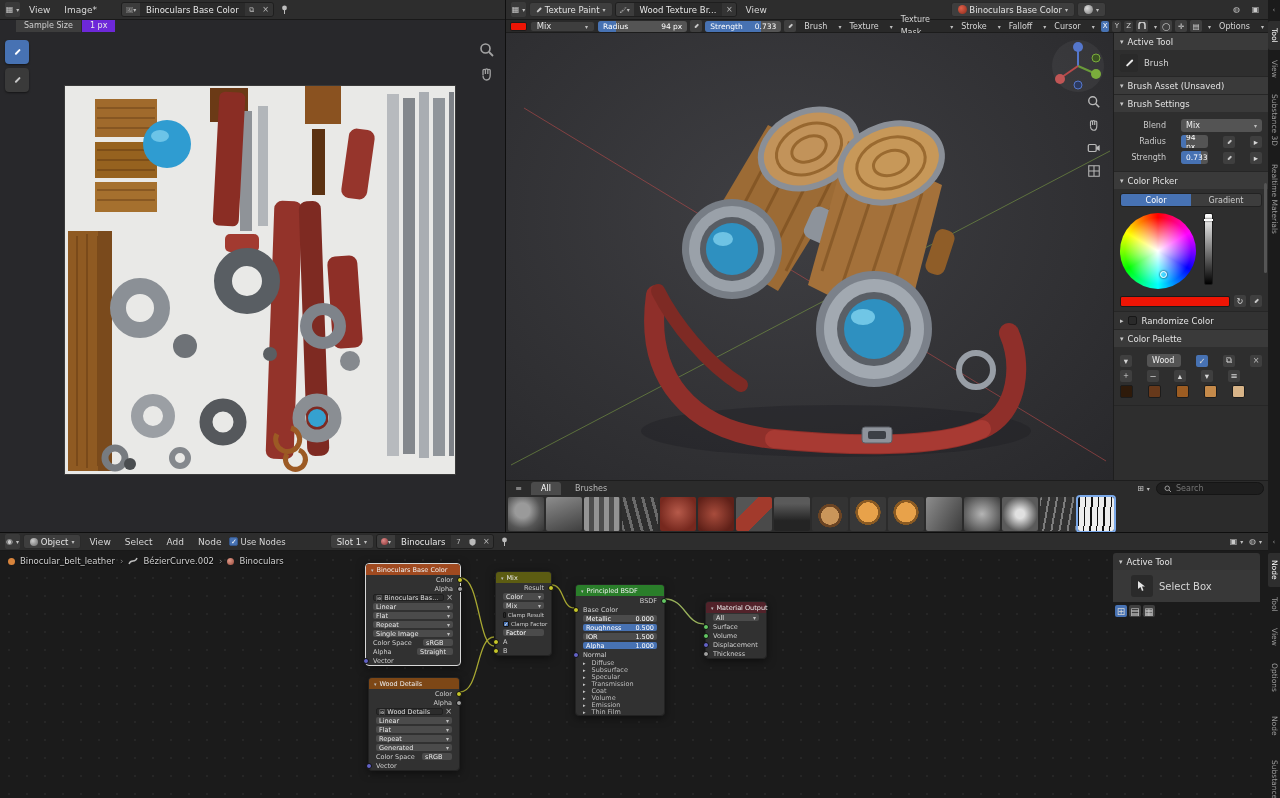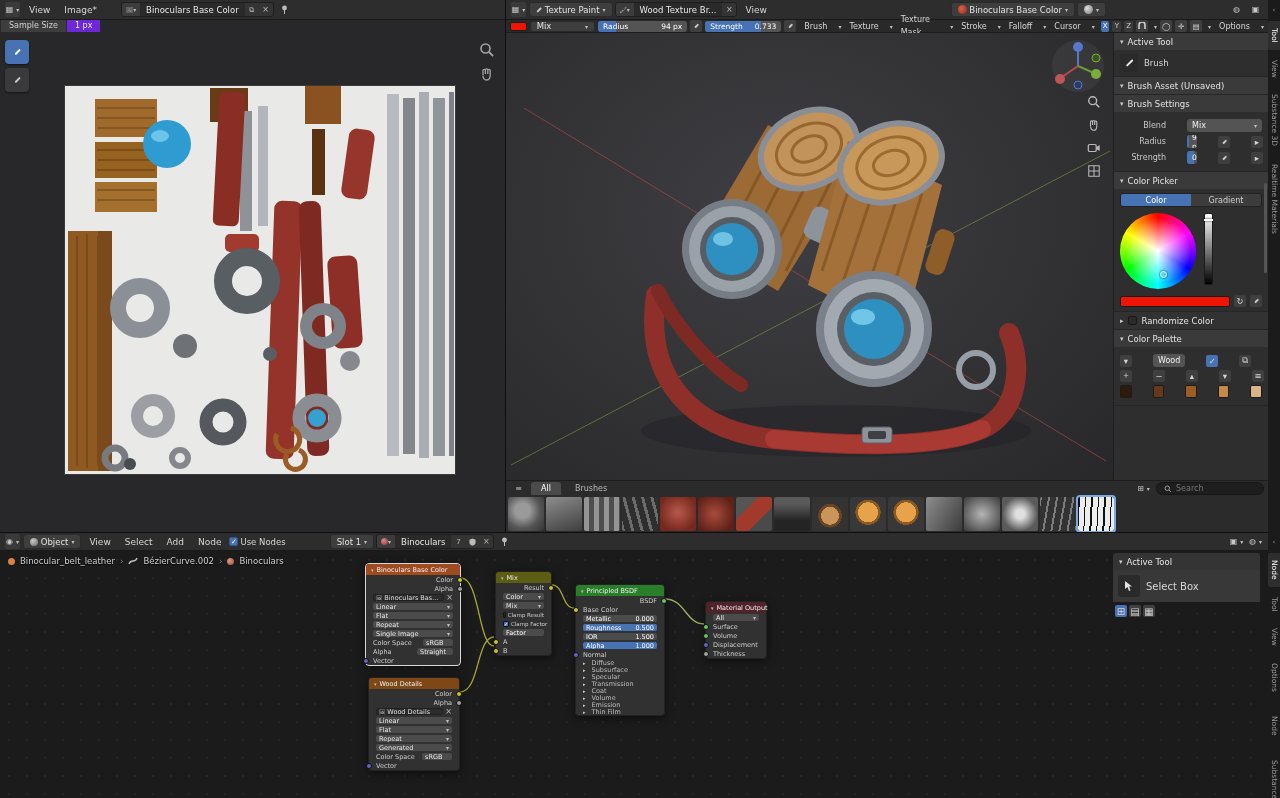--- a/index.html
+++ b/index.html
@@ -18,21 +18,21 @@
 .penline{display:block;width:7px;height:1.5px;background:#c8c8c8;transform:rotate(-45deg);border-radius:1px}
 .x{font-size:8px;color:#bbb}
 
 .edhdr{height:20px;background:#2d2d2d;border-bottom:1px solid #191919;display:flex;align-items:center;padding:0 4px;gap:2px}
 
 #image-editor{left:0;top:0;width:506px;height:532px;background:#28282b;border-right:1px solid #0f0f0f}
 .datablock{display:inline-flex;align-items:center;background:#2a2a2a;border:1px solid #1e1e1e;border-radius:3px;height:15px;overflow:hidden}
 .datablock .dbico{width:18px;height:100%;background:#3c3c3c;display:flex;align-items:center;justify-content:center;font-size:6px;color:#bbb}
 .datablock .dbname{padding:0 6px;font-size:8.5px;color:#e6e6e6;white-space:nowrap}
 .datablock .dbbtn{width:14px;height:100%;display:flex;align-items:center;justify-content:center;background:#343434;font-size:7px;color:#bbb}
-.chiprow{position:absolute;top:20px;left:1px;display:flex;height:16px}
+.chiprow{position:absolute;top:20px;left:16px;display:flex;height:16px}
 .chip{font-size:8px;line-height:12px;padding:0 8px;background:#3d3d3d;color:#cfcfcf;border-right:1px solid #2a2a2a}
 .chip.val{background:#6d28d9;color:#e8e8e8}
 .iecanvas{position:absolute;left:0;top:32px;right:0;bottom:0;background:#28282b}
 .ietools{position:absolute;left:5px;top:8px;display:flex;flex-direction:column;gap:4px}
 .tooolbtn{width:24px;height:24px;border-radius:4px;background:#3a3a3a;display:flex;align-items:center;justify-content:center;box-shadow:0 1px 2px rgba(0,0,0,.5)}
 .tooolbtn.active{background:#4772b3}
 .ieside{position:absolute;right:10px;top:10px;display:flex;flex-direction:column;gap:8px;opacity:.85}
 .uvimg{position:absolute;left:65px;top:54px;width:390px;height:388px;outline:1px solid #3a3a3a;background:#e9e9e7}
 
 #viewport{left:506px;top:0;width:762px;height:532px;background:#303033}
@@ -43,21 +43,21 @@
 .slider span{position:relative;z-index:1}
 .axbtn{width:12px;height:11px;border-radius:2px;background:#3a3a3a;font-size:7px;color:#ccc;display:inline-flex;align-items:center;justify-content:center}
 .axbtn.on{background:#4772b3;color:#fff}
 .vpcanvas{position:absolute;left:0;top:33px;width:607px;height:447px;background:radial-gradient(ellipse at 45% 40%,#3f3f43 0%,#2f2f32 70%,#28282b 100%);overflow:hidden}
 .vpoverlay{position:absolute;left:28px;top:8px;font-size:8.5px;color:#d9d9d9;text-shadow:0 1px 2px #000;line-height:13px;pointer-events:none}
 .vpsidebar{position:absolute;right:0;top:33px;width:155px;height:447px;background:#2e2e2e;border-left:1px solid #1e1e1e;overflow:hidden;font-size:8.5px}
 .panel{border-bottom:1px solid #262626}
 .phead{height:17px;display:flex;align-items:center;background:#3a3a3a;padding:0 6px;color:#e3e3e3;font-size:8.5px}
 .phead.sub{background:#323232}
 .pbody{background:#2e2e2e;padding:4px 6px}
-.prow{display:flex;align-items:center;margin:3px 0;gap:21px}
+.prow{display:flex;align-items:center;margin:3px 0;gap:15px}
 .plabel{width:46px;text-align:right;color:#c9c9c9;font-size:8px;flex-shrink:0}
 .sdd{flex:1;background:#545454;border-radius:3px;height:13px;display:flex;align-items:center;padding:0 5px;font-size:8px;color:#f0f0f0}
 .minib{width:12px;height:12px;border-radius:2px;background:#3f3f3f;display:inline-flex;align-items:center;justify-content:center;flex-shrink:0}
 .segtabs{display:flex;height:14px;border-radius:3px;overflow:hidden;border:1px solid #222}
 .segtabs div{flex:1;display:flex;align-items:center;justify-content:center;font-size:8px;background:#3d3d3d;color:#cfcfcf}
 .segtabs .on{background:#4772b3;color:#fff}
 .checkbox{width:9px;height:9px;border-radius:2px;background:#2a2a2a;border:1px solid #171717;display:inline-flex;align-items:center;justify-content:center;font-size:7px;color:#fff}
 .checkbox.on{background:#4772b3;border-color:#35568a}
 .swatch{width:13px;height:13px;border-radius:2px;border:1px solid #1c1c1c}
 .shelf{position:absolute;left:0;bottom:0;width:762px;height:52px;background:#2b2b2b;border-top:1px solid #1d1d1d}
@@ -106,21 +106,21 @@
 .sock{position:absolute;width:6px;height:6px;border-radius:50%;border:1px solid #101010;top:2px}
 .sock.l{left:-3px}.sock.r{right:-3px}
 .ndd{flex:1;background:#4b4b4b;border-radius:2px;height:7px;display:flex;align-items:center;justify-content:space-between;padding:0 3px;color:#e8e8e8}
 .nsl{flex:1;background:#4b4b4b;border-radius:2px;height:7px;display:flex;align-items:center;justify-content:space-between;padding:0 3px;color:#fff;position:relative;overflow:hidden}
 .nsl.blue{background:#4772b3}
 .ncheck{width:6px;height:6px;border-radius:1px;background:#262626;border:1px solid #141414;display:inline-flex;align-items:center;justify-content:center;font-size:5px;color:#fff}
 .ncheck.on{background:#4772b3}
 .nimg{flex:1;background:#2c2c2c;border:1px solid #202020;border-radius:2px;height:7px;display:flex;align-items:center;gap:2px;padding:0 2px;color:#ddd}
 .shpanel{position:absolute;left:1113px;top:2px;width:147px}
 .shpanel .phead{background:#343434;border-radius:3px 3px 0 0}
-.toolbox{display:flex;align-items:center;gap:6px;background:#383838;padding:5px 5px}
+.toolbox{display:flex;align-items:center;gap:6px;background:#383838;padding:5px 18px}
 .toolico{width:22px;height:22px;border-radius:3px;background:#2a2a2a;display:flex;align-items:center;justify-content:center}
 .miniicons{display:flex;gap:2px;padding:3px 2px 0 2px}
 .miniicons .minib{background:#4772b3}
 .miniicons .minib+.minib{background:#3f3f3f}
 
 .wheel{width:76px;height:76px;border-radius:50%;position:relative;background:radial-gradient(circle,#ffffff 0%,rgba(255,255,255,0) 62%),conic-gradient(#f00,#f0f,#00f,#0ff,#0f0,#ff0,#f00)}
 .wheel .dot{position:absolute;left:52%;top:76%;width:7px;height:7px;border-radius:50%;border:1.5px solid #fff;box-shadow:0 0 2px #000}
 .vbar{width:9px;height:72px;border-radius:2px;background:linear-gradient(#fff,#000);position:relative;border:1px solid #1a1a1a}
 .vbar .tick{position:absolute;left:-1px;right:-1px;top:5px;height:2px;background:#fff;box-shadow:0 0 2px #000}
 .colorbar{height:11px;border-radius:2px;flex:1;border:1px solid #1a1a1a}

